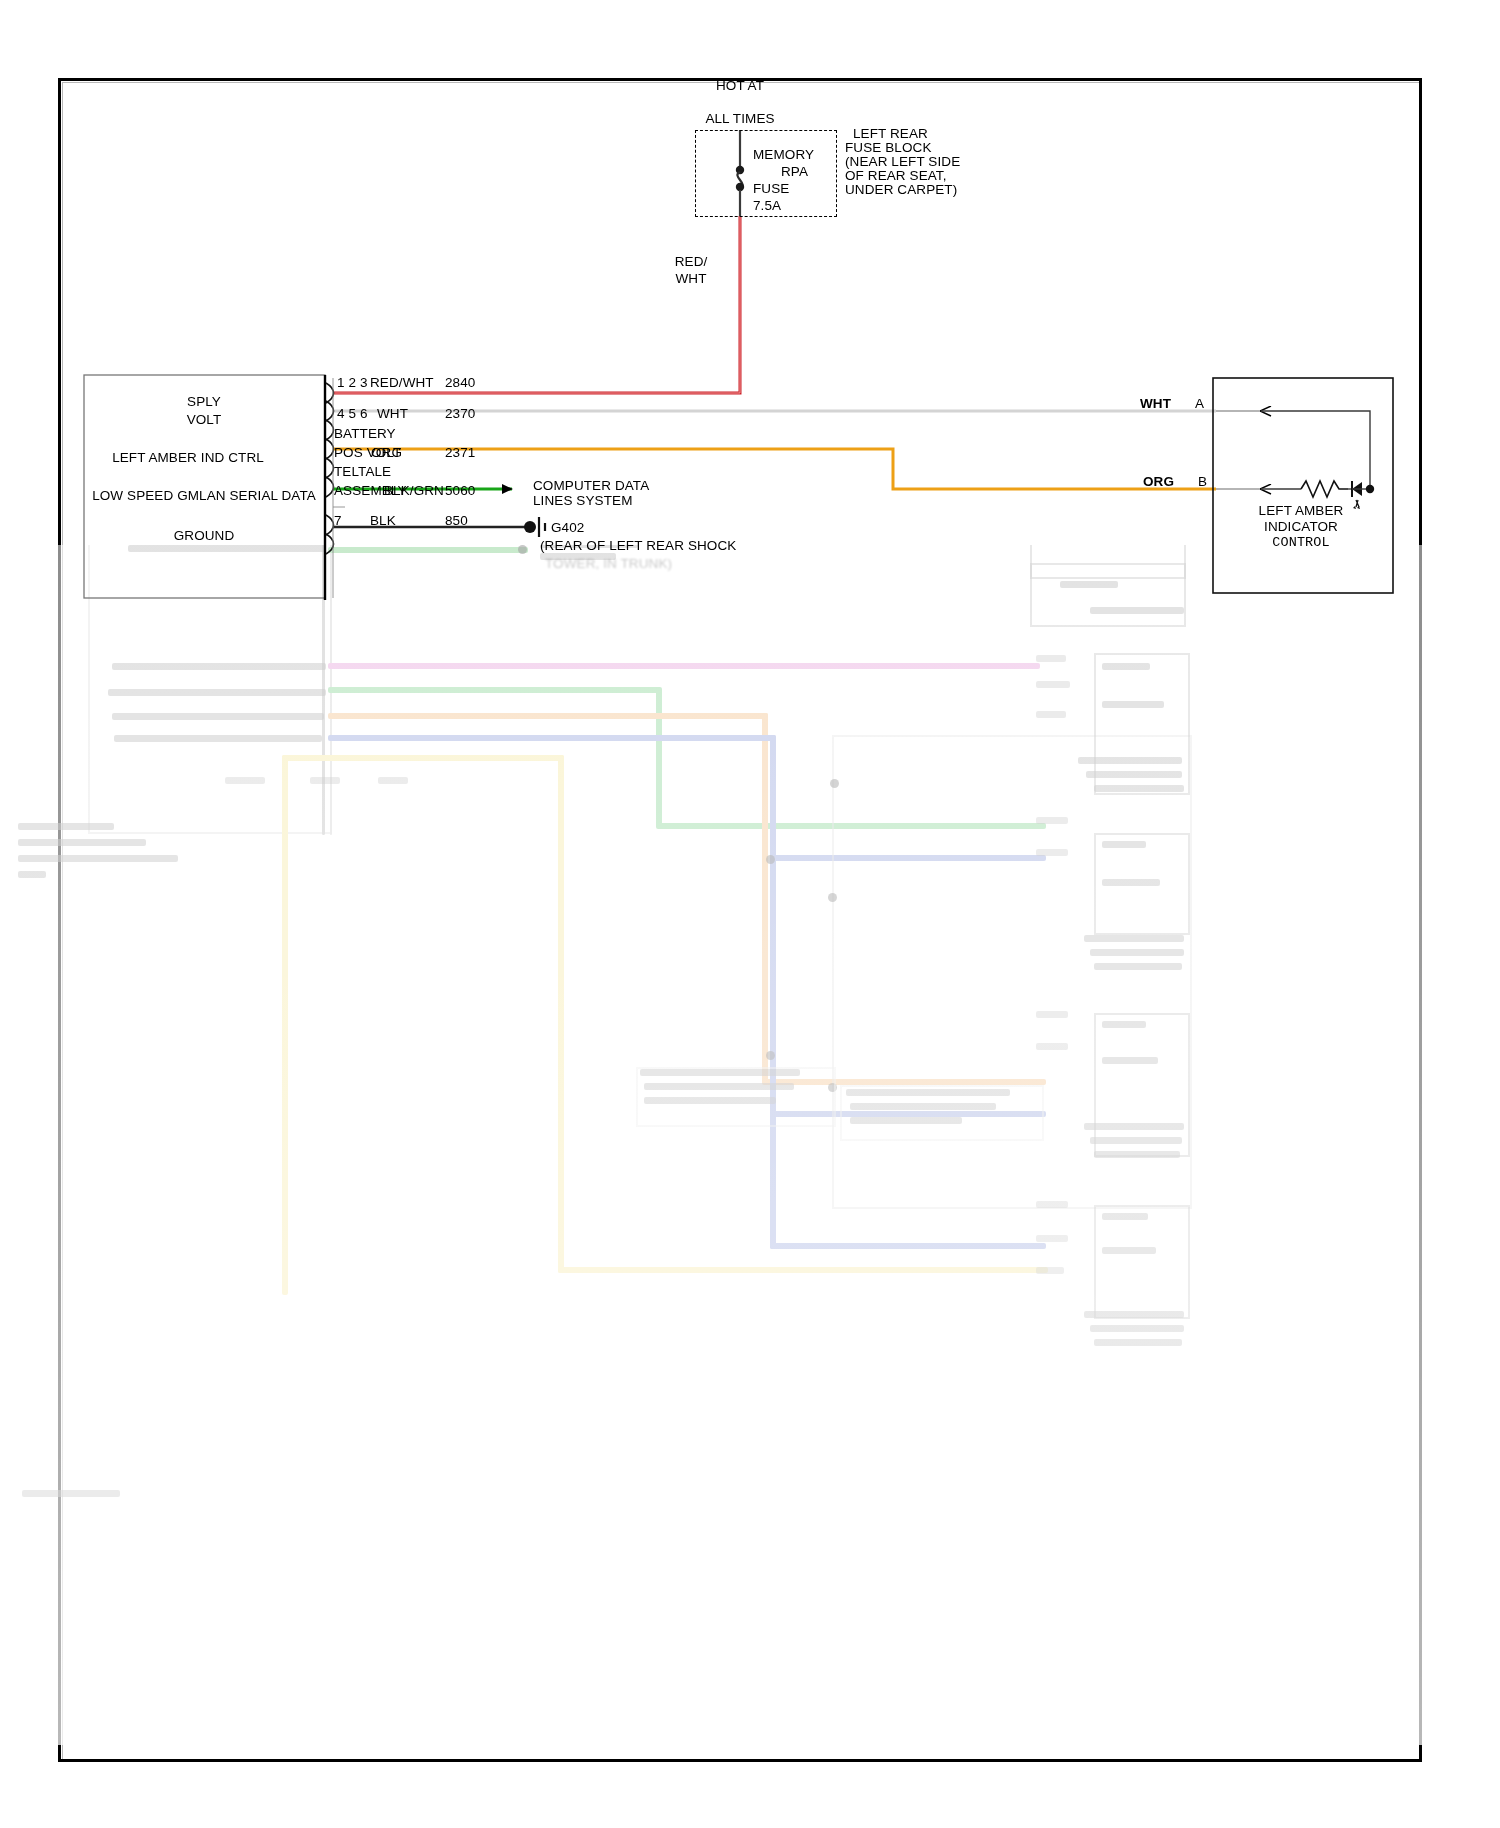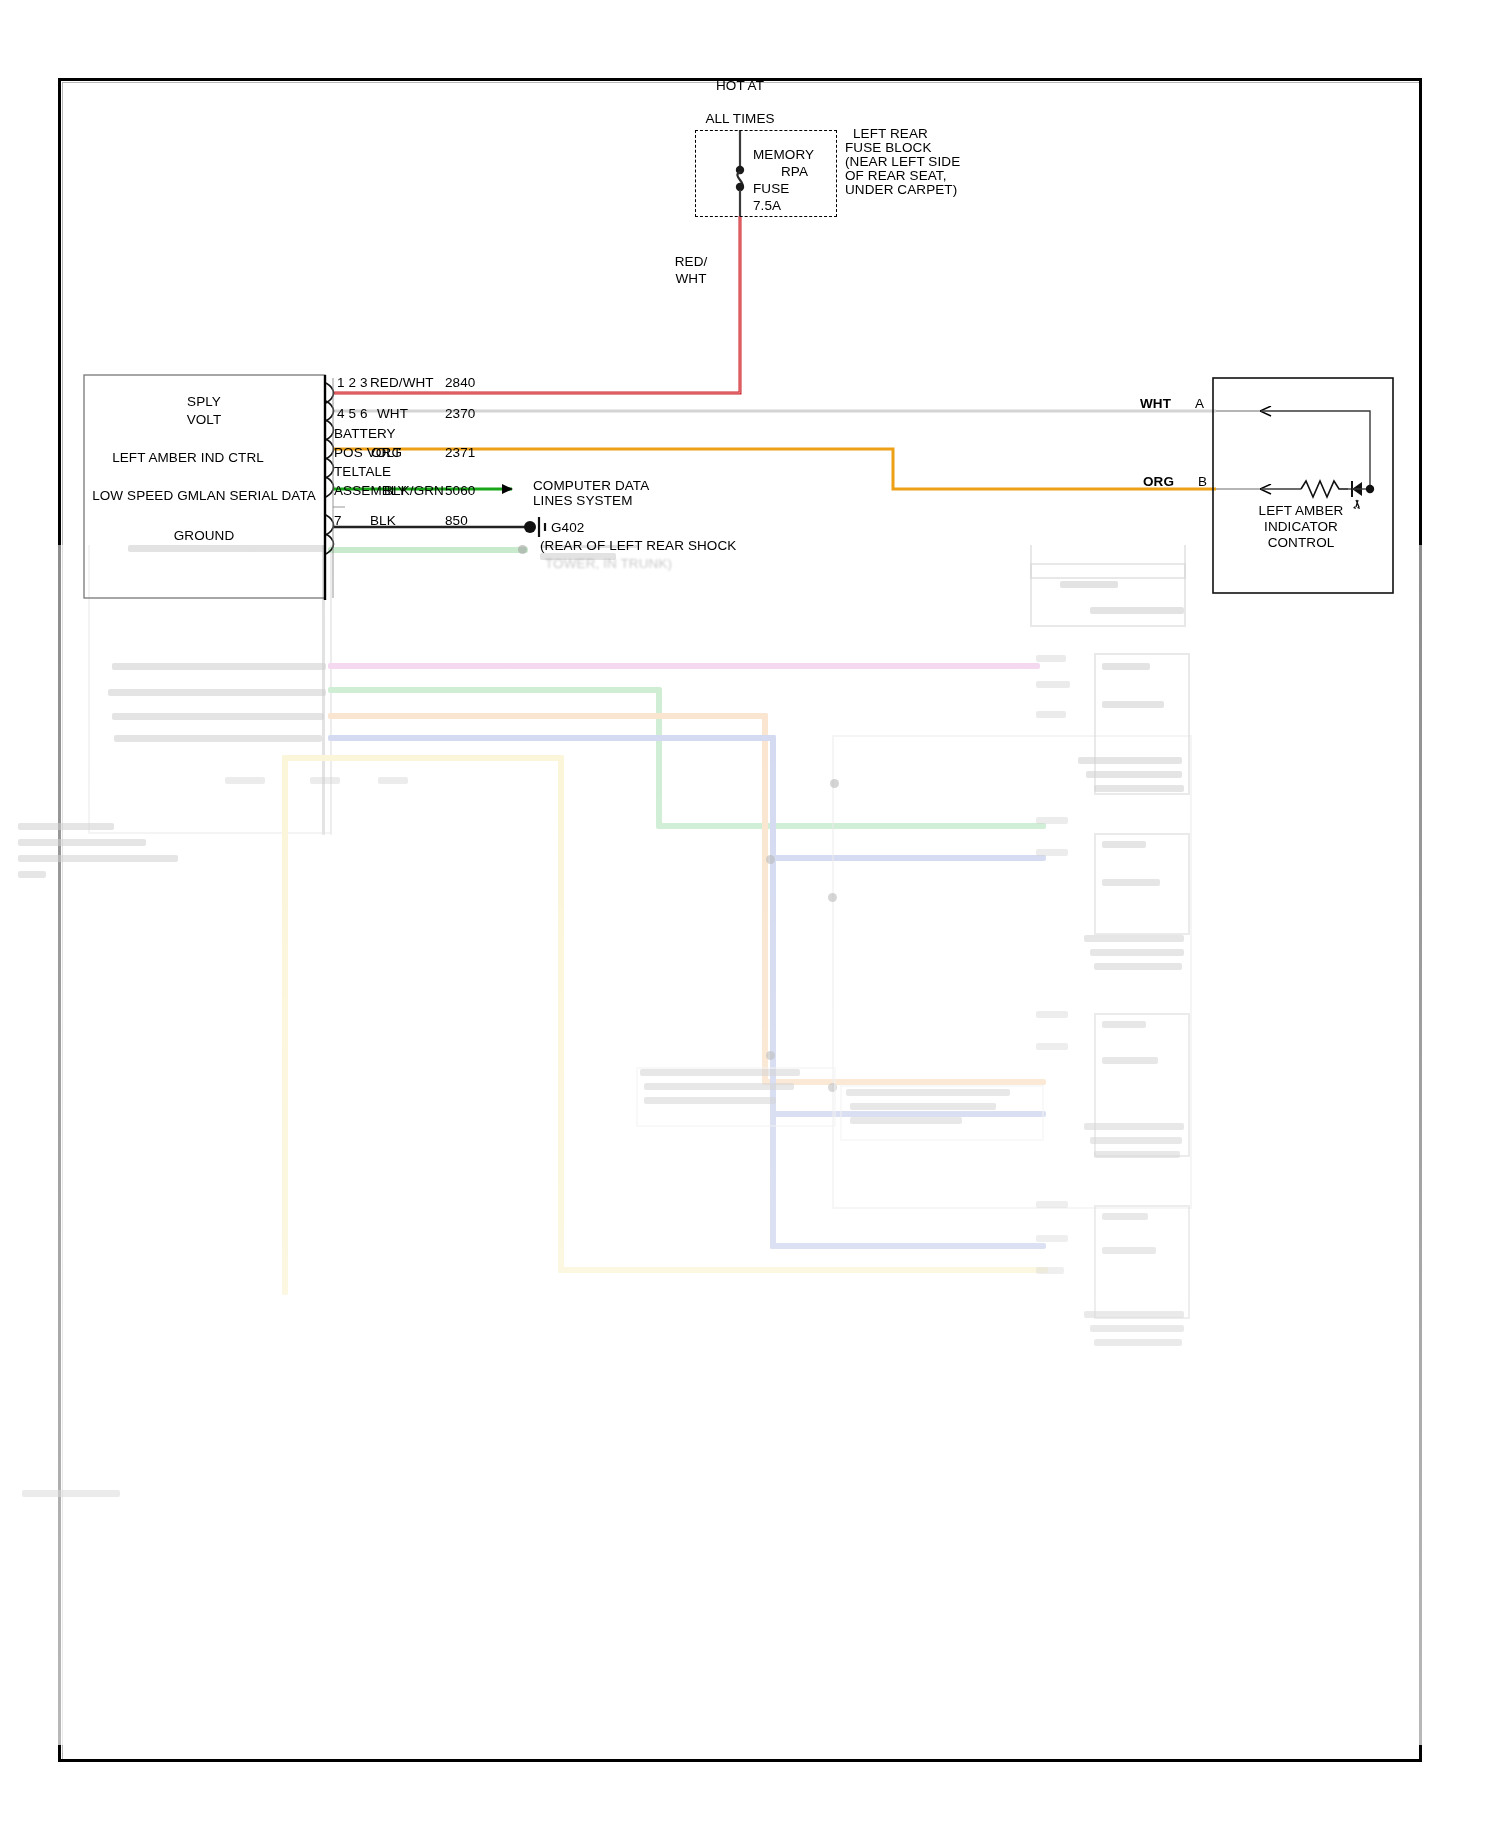--- a/index.html
+++ b/index.html
@@ -270,15 +270,15 @@
   <div class="t" style="left:540px;top:538px;">(REAR OF LEFT REAR SHOCK</div>
   <div class="t" style="left:545px;top:556px;opacity:.22;filter:blur(1.3px);">TOWER, IN TRUNK)</div>
 
   <div class="t b" style="left:1140px;top:396px;">WHT</div>
   <div class="t" style="left:1195px;top:396px;">A</div>
   <div class="t b" style="left:1143px;top:474px;">ORG</div>
   <div class="t" style="left:1198px;top:474px;">B</div>
 
   <div class="t c" style="left:1213px;top:503px;width:176px;">LEFT AMBER</div>
   <div class="t c" style="left:1213px;top:519px;width:176px;">INDICATOR</div>
-  <div class="t c" style="left:1213px;top:535px;width:176px;">CONTROL</div>
+  <div class="t c" style="left:1213px;top:535px;width:176px;font-family:Liberation Mono, monospace;">CONTROL</div>
 
 </div>
 
 </body></html>

